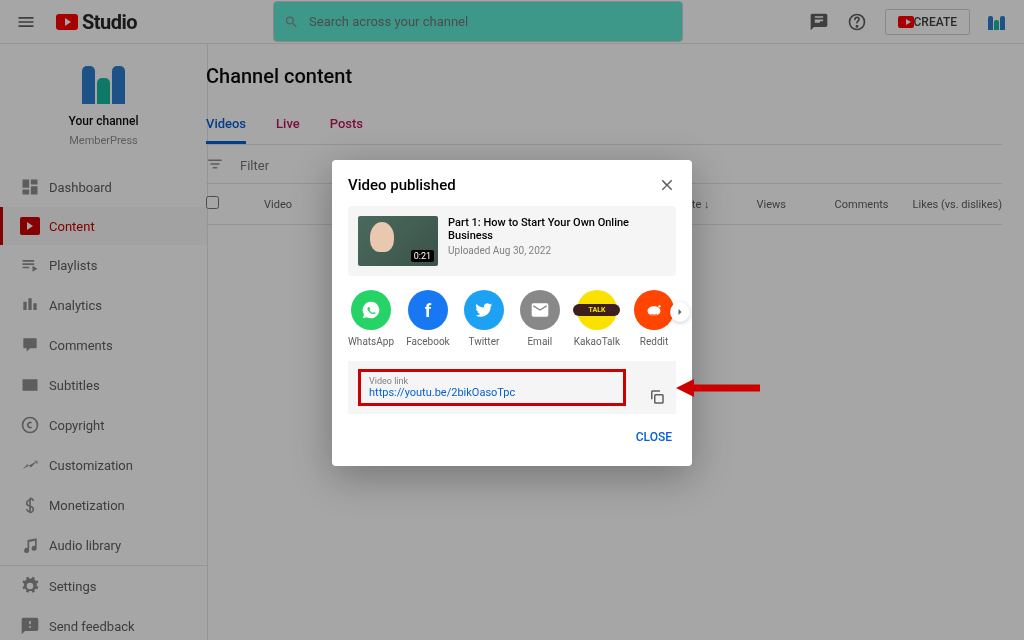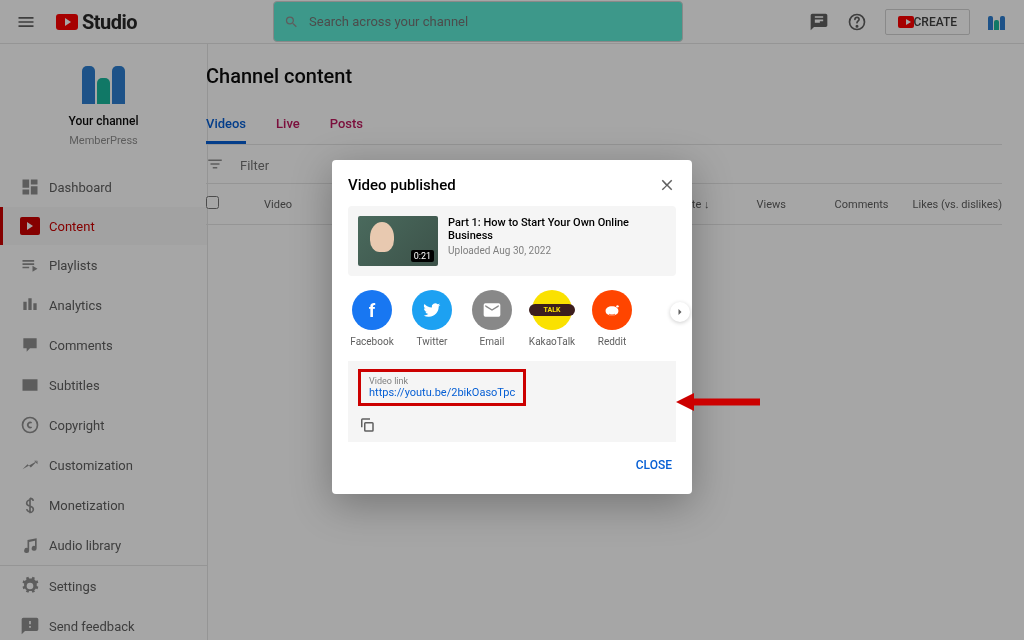--- a/index.html
+++ b/index.html
@@ -75,21 +75,21 @@
 .share-item { text-align: center; width: 48px; }
 .share-circle { width: 40px; height: 40px; border-radius: 50%; margin: 0 auto 6px; display: flex; align-items: center; justify-content: center; color: #fff; font-size: 18px; font-weight: 700; }
 .share-label { font-size: 10px; color: #606060; white-space: nowrap; }
 .c-wa { background: #25d366; }
 .c-fb { background: #1877f2; }
 .c-tw { background: #1da1f2; }
 .c-em { background: #888; }
 .c-kt { background: #fae100; color: #3c1e1e; font-size: 8px; }
 .c-rd { background: #ff4500; }
 .share-arrow { position: absolute; right: -14px; top: 12px; width: 20px; height: 20px; background: #fff; border-radius: 50%; box-shadow: 0 1px 4px rgba(0,0,0,0.2); display: flex; align-items: center; justify-content: center; cursor: pointer; }
-.link-box { background: #f5f5f5; padding: 8px 10px; margin-bottom: 10px; display: flex; align-items: flex-start; gap: 10px; position: relative; flex-direction: column; }
+.link-box { background: #f5f5f5; padding: 8px 10px; margin-bottom: 10px; display: flex; align-items: flex-end; gap: 22px; position: relative; }
 .link-inner { flex: 1; border: 3px solid #cc0000; padding: 4px 8px; }
 .link-lbl { font-size: 9px; color: #808080; }
 .link-url { font-size: 11px; color: #065fd4; }
 .copy-btn { cursor: pointer; }
 .red-arrow { position: absolute; right: -84px; top: 50%; transform: translateY(-50%); }
 .dlg-close { text-align: right; }
 .dlg-close button { border: none; background: none; color: #065fd4; font-size: 12px; font-weight: 500; cursor: pointer; padding: 6px 4px; }
 </style>
 </head>
 <body>
@@ -252,20 +252,28 @@
       <div class="thumb">
           <span class="dur">0:21</span>
         </div>
       <div>
         <div class="vid-title">Part 1: How to Start Your Own Online Business</div>
         <div class="vid-sub">Uploaded Aug 30, 2022</div>
       </div>
     </div>
     <div class="share-row">
       <div class="share-item">
+          <div class="share-circle c-wa">
+            <svg width="20" height="20" viewBox="0 0 24 24" fill="#fff">
+              <path d="M12 2a10 10 0 00-8.5 15.3L2 22l4.8-1.4A10 10 0 1012 2zm5 13.5c-.2.6-1.2 1.1-1.7 1.2-.5 0-.9.2-3-.6s-3.5-3-3.6-3.1-.9-1.2-.9-2.3.6-1.6.8-1.9c.2-.2.5-.3.6-.3h.5c.1 0 .3 0 .5.4l.7 1.7c0 .1.1.2 0 .4l-.3.5-.3.3c-.1.1-.2.3-.1.5.2.3.7 1.2 1.6 1.9 1.1.9 2 1.2 2.3 1.3.2.1.4 0 .5-.1l.6-.7c.2-.2.3-.2.5-.1l1.6.8c.2.1.3.1.4.2 0 .2 0 .6-.2 1.2z"></path>
+            </svg>
+          </div>
+          <div class="share-label">WhatsApp</div>
+        </div>
+      <div class="share-item">
           <div class="share-circle c-fb">f</div>
           <div class="share-label">Facebook</div>
         </div>
       <div class="share-item">
           <div class="share-circle c-tw">
             <svg width="20" height="20" viewBox="0 0 24 24" fill="#fff">
               <path d="M22 5.9a8 8 0 01-2.4.6 4.1 4.1 0 001.8-2.3 8.3 8.3 0 01-2.6 1 4.1 4.1 0 00-7 3.7A11.7 11.7 0 013 4.8a4.1 4.1 0 001.3 5.5 4 4 0 01-1.9-.5 4.1 4.1 0 003.3 4 4 4 0 01-1.9.1 4.1 4.1 0 003.8 2.9A8.3 8.3 0 012 18.5 11.7 11.7 0 008.3 20c7.5 0 11.7-6.3 11.7-11.7v-.5A8.3 8.3 0 0022 5.9z"></path>
             </svg>
           </div>
           <div class="share-label">Twitter</div>

